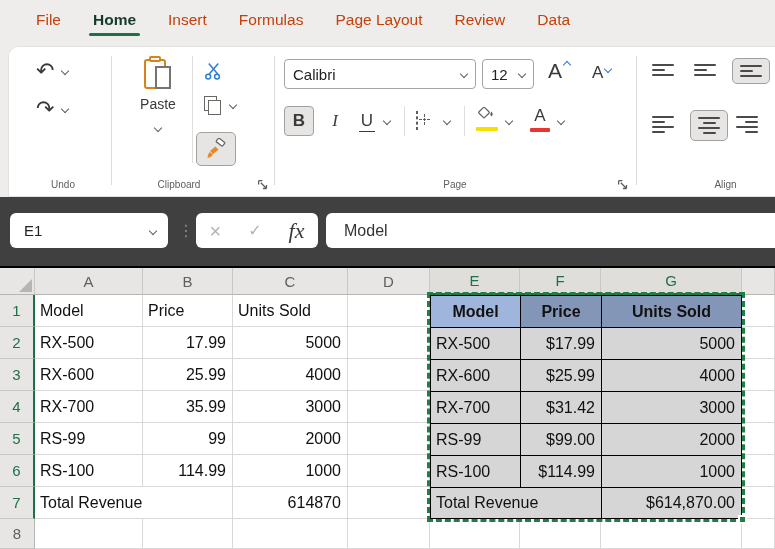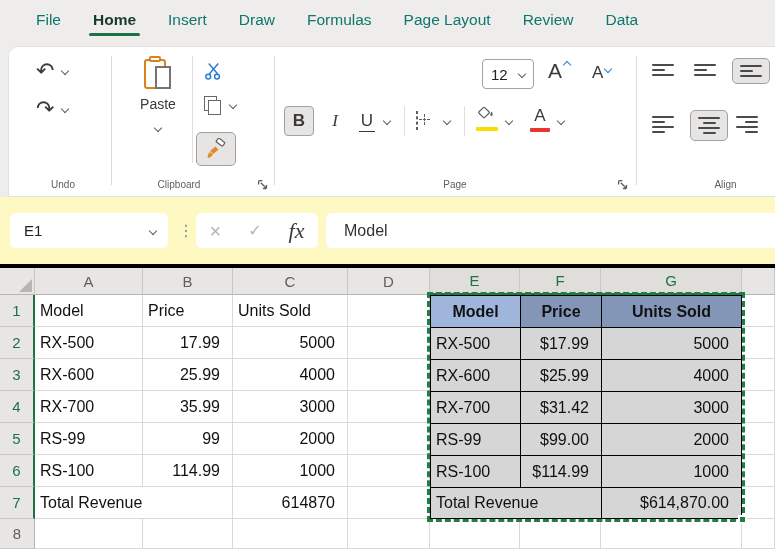--- a/index.html
+++ b/index.html
@@ -2,21 +2,21 @@
 <html><head>
 <meta charset="utf-8">
 <style>
   * { box-sizing: border-box; margin: 0; padding: 0; }
   html,body { width:775px; height:549px; overflow:hidden; }
   body { font-family:"Liberation Sans","DejaVu Sans",sans-serif; background:#efedec; }
   .app { position:relative; width:775px; height:549px; overflow:hidden; background:#efedec; }
 
   
   .tabbar { position:absolute; top:0; left:0; width:775px; height:40px; display:flex; align-items:center; padding-left:20px; background:#efedec; }
-  .tab { position:relative; padding:0 16px; font-size:15.5px; color:#0f766e; height:40px; display:flex; align-items:center; cursor:default; }
+  .tab { position:relative; padding:0 16px; font-size:15.5px; color:#c2410c; height:40px; display:flex; align-items:center; cursor:default; }
   .tab.active { color:#163b2e; font-weight:bold; }
   .tab.active::after { content:""; position:absolute; left:12px; right:12px; bottom:4px; height:3px; border-radius:2px; background:#1e7145; }
 
   
   .ribbon { position:absolute; top:40px; left:0; width:775px; height:157px; }
   .panel { position:absolute; left:8px; top:6px; right:-8px; bottom:0; background:#ffffff; border-top-left-radius:10px; box-shadow:0 0 0 1px #e3e1df inset; }
   .gsep { position:absolute; top:10px; bottom:12px; width:1px; background:#dddbd9; }
   .group { position:absolute; top:0; bottom:0; }
   .glabel { position:absolute; bottom:7px; left:0; right:0; text-align:center; font-size:10px; color:#605e5c; }
   .launcher { position:absolute; right:5px; bottom:8px; width:12px; height:12px; }
@@ -82,21 +82,21 @@
   .g-align { left:630px; width:145px; overflow:hidden; }
   .lines { display:flex; flex-direction:column; gap:3px; width:22px; }
   .lines i { display:block; height:2px; background:#4a4a4a; border-radius:1px; }
   .w-l { width:22px; } .w-s { width:13px; }
   .lines.l-left { align-items:flex-start; } .lines.l-center { align-items:center; } .lines.l-right { align-items:flex-end; }
   .abtn { position:absolute; }
   .abox { background:#e7e5e3; border:1px solid #a3a19f; border-radius:5px; padding:6px 7px; }
   .r1 { top:18px; } .r1b { top:12px; } .r2 { top:70px; } .r2b { top:64px; }
 
   
-  .fbar { position:absolute; top:197px; left:0; width:775px; height:71px; background:#fef9c3; border-bottom:4px solid #000000; }
+  .fbar { position:absolute; top:197px; left:0; width:775px; height:71px; background:#404040; border-bottom:2px solid #000000; }
   .namebox { position:absolute; left:10px; top:16px; width:158px; height:35px; background:#fff; border-radius:6px; display:flex; align-items:center; padding:0 12px 0 14px; font-size:15px; color:#222; }
   .namebox .chev { margin-left:auto; }
   .fdots { position:absolute; left:178px; top:24px; font-size:16px; color:#8a8a8a; }
   .fbtns { position:absolute; left:196px; top:16px; width:122px; height:35px; background:#fff; border-radius:6px; display:flex; align-items:center; justify-content:space-around; }
   .fx-cancel { font-size:20px; color:#b4b2b0; line-height:1; }
   .fx-enter { font-size:16px; color:#b4b2b0; line-height:1; }
   .fx-fn { font-size:22px; color:#3b3a39; font-family:"Liberation Serif",serif; font-style:italic; }
   .ffield { position:absolute; left:326px; top:16px; right:-6px; height:35px; background:#fff; border-radius:6px 0 0 6px; display:flex; align-items:center; padding-left:18px; font-size:16px; color:#333; }
 
   
@@ -104,40 +104,39 @@
            grid-template-columns:35px 108px 90px 115px 82px 90px 81px 141px 33px;
            grid-template-rows:27px repeat(7,32px) 1fr; }
   .ch, .rh, .corner { background:#e8e6e5; color:#5f5f5f; font-size:15px; display:flex; align-items:center; justify-content:center; border-right:1px solid #c9c7c5; border-bottom:1px solid #b7b5b3; }
   .ch { border-bottom:1px solid #b7b5b3; }
   .ch-sel { color:#1e7145; background:#e0deda; border-bottom:2px solid #1e7145; }
   .rh { border-bottom:1px solid #c9c7c5; border-right:1px solid #b7b5b3; }
   .rh-sel { color:#1e7145; border-right:2px solid #1e7145; }
   .corner { position:relative; }
   .corner::after { content:""; position:absolute; right:2px; bottom:2px; width:0; height:0; border-left:13px solid transparent; border-bottom:13px solid #b7b5b3; }
   .c { background:#fff; border-right:1px solid #d9d9d9; border-bottom:1px solid #d9d9d9; display:flex; align-items:center; padding:0 5px; font-size:16px; color:#111; white-space:nowrap; overflow:hidden; }
-  .n { justify-content:flex-end; padding-right:12px; }
+  .n { justify-content:flex-end; padding-right:6px; }
   .m2 { grid-column:span 2; }
   .rt { background:#d6d6d6; border-right:none; border-bottom:none; border-left:1px solid #000; border-top:1px solid #000; }
   .rtr { border-right:1px solid #000; }
   .rtb { border-bottom:1px solid #000; }
   .hb { background:#8496b7; font-weight:bold; justify-content:center; }
   .hba { background:#9fb5dc; font-weight:bold; justify-content:center; }
   .ants { position:absolute; left:427px; top:24px; width:318px; height:230px; border:3px dashed #1f7d46; pointer-events:none; }
   .handle { position:absolute; right:-5px; bottom:-5px; width:9px; height:9px; background:#1f7d46; border:2px solid #fff; }
 </style>
 </head>
 <body>
 
 <div class="app">
 
   <div class="tabbar">
     <div class="tab">File</div>
     <div class="tab active">Home</div>
     <div class="tab">Insert</div>
-    <div class="tab">Draw</div>
     <div class="tab">Formulas</div>
     <div class="tab">Page Layout</div>
     <div class="tab">Review</div>
     <div class="tab">Data</div>
   </div>
 
   <div class="ribbon">
     <div class="panel">
 
       <div class="group g-undo">
@@ -185,20 +184,24 @@
         <div class="glabel" style="right:30px;margin-top:6px;">Clipboard</div>
         <div class="launcher">
           <svg width="12" height="12" viewBox="0 0 11 11" stroke="#5f5e5c" stroke-width="1.2" fill="none">
             <path d="M1.5 1.5 H5 M1.5 1.5 V5 M3.5 3.5 L8.7 8.7 M8.7 8.7 H5.4 M8.7 8.7 V5.4"></path>
           </svg>
         </div>
       </div>
       <div class="gsep" style="left:266px;"></div>
 
       <div class="group g-font">
+        <div class="combo combo-font">
+          <span>Calibri</span>
+          <span class="chev"></span>
+        </div>
         <div class="combo combo-size">
           <span>12</span>
           <span class="chev"></span>
         </div>
         <div class="grow">
           <span class="big-a">A</span>
           <span class="chev up blue fcaret"></span>
         </div>
         <div class="shrink">
           <span class="small-a">A</span>

